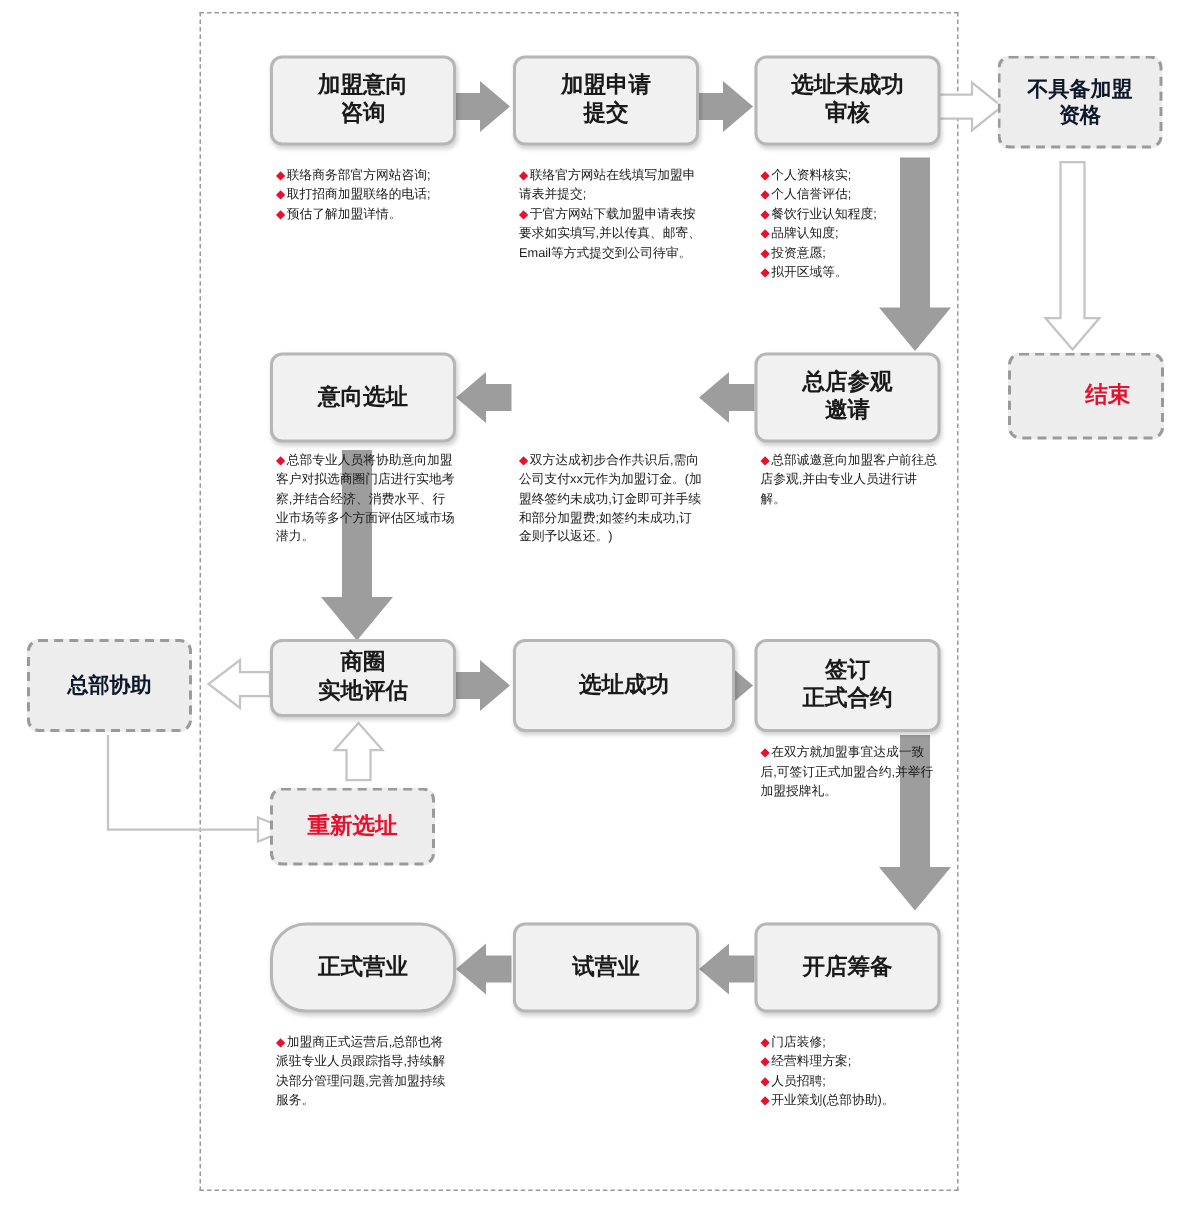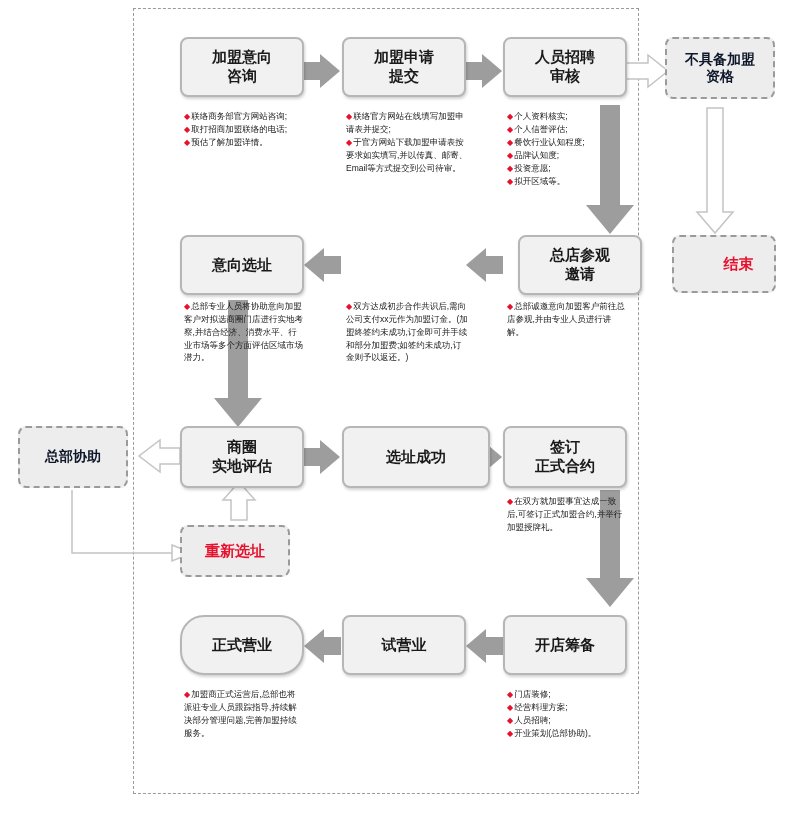--- a/index.html
+++ b/index.html
@@ -132,44 +132,44 @@
     <span style="white-space:pre-line">加盟意向
 咨询</span>
   </div>
 
   <div class="node" style="left:342px; top:37px; width:124px; height:60px;">
     <span style="white-space:pre-line">加盟申请
 提交</span>
   </div>
 
   <div class="node" style="left:503px; top:37px; width:124px; height:60px;">
-    <span style="white-space:pre-line">人员招聘
+    <span style="white-space:pre-line">选址未成功
 审核</span>
   </div>
 
   <div class="node dashed" style="left:665px; top:37px; width:110px; height:62px; font-size:14px;">
     <span style="white-space:pre-line">不具备加盟
 资格</span>
   </div>
 
   <div class="node dashed-red" style="left:672px; top:235px; width:104px; height:58px; font-size:15px;padding-left:29px;">
     <span style="white-space:pre-line">结束</span>
   </div>
 
-  <div class="node" style="left:503px; top:235px; width:124px; height:60px;margin-left:15px;">
+  <div class="node" style="left:503px; top:235px; width:124px; height:60px;">
     <span style="white-space:pre-line">总店参观
 邀请</span>
   </div>
 
 
   <div class="node" style="left:180px; top:235px; width:124px; height:60px;">
     <span style="white-space:pre-line">意向选址</span>
   </div>
 
-  <div class="node" style="left:180px; top:426px; width:124px; height:62px;">
+  <div class="node" style="left:180px; top:426px; width:124px; height:52px;">
     <span style="white-space:pre-line">商圈
 实地评估</span>
   </div>
 
   <div class="node dashed" style="left:18px; top:426px; width:110px; height:62px; font-size:14px;">
     <span style="white-space:pre-line">总部协助</span>
   </div>
 
   <div class="node dashed-red" style="left:180px; top:525px; width:110px; height:52px; font-size:15px;">
     <span style="white-space:pre-line">重新选址</span>

